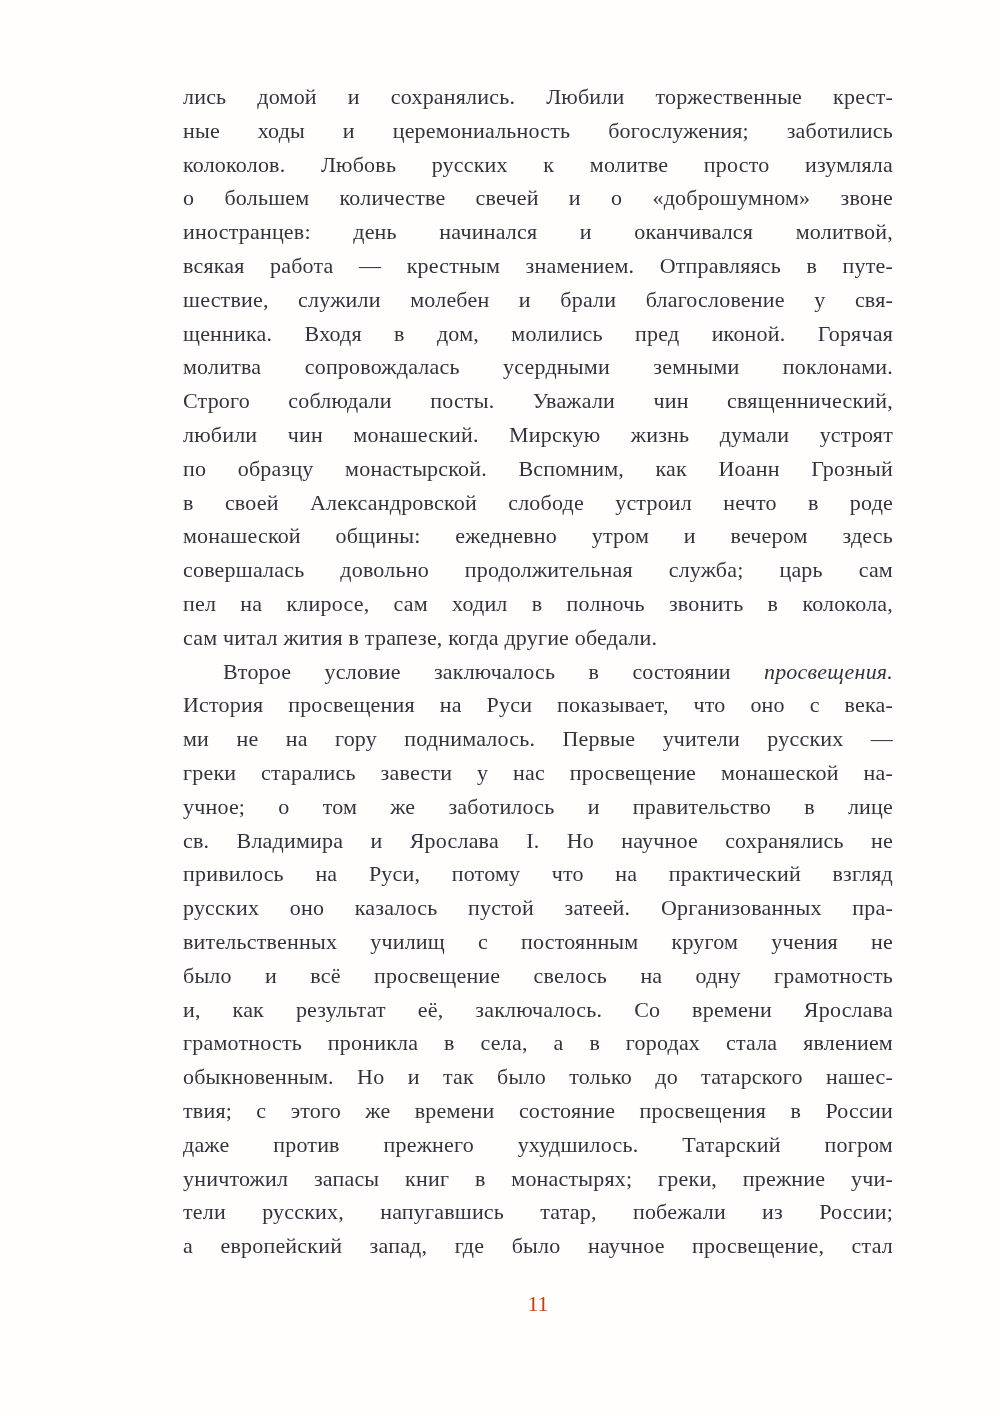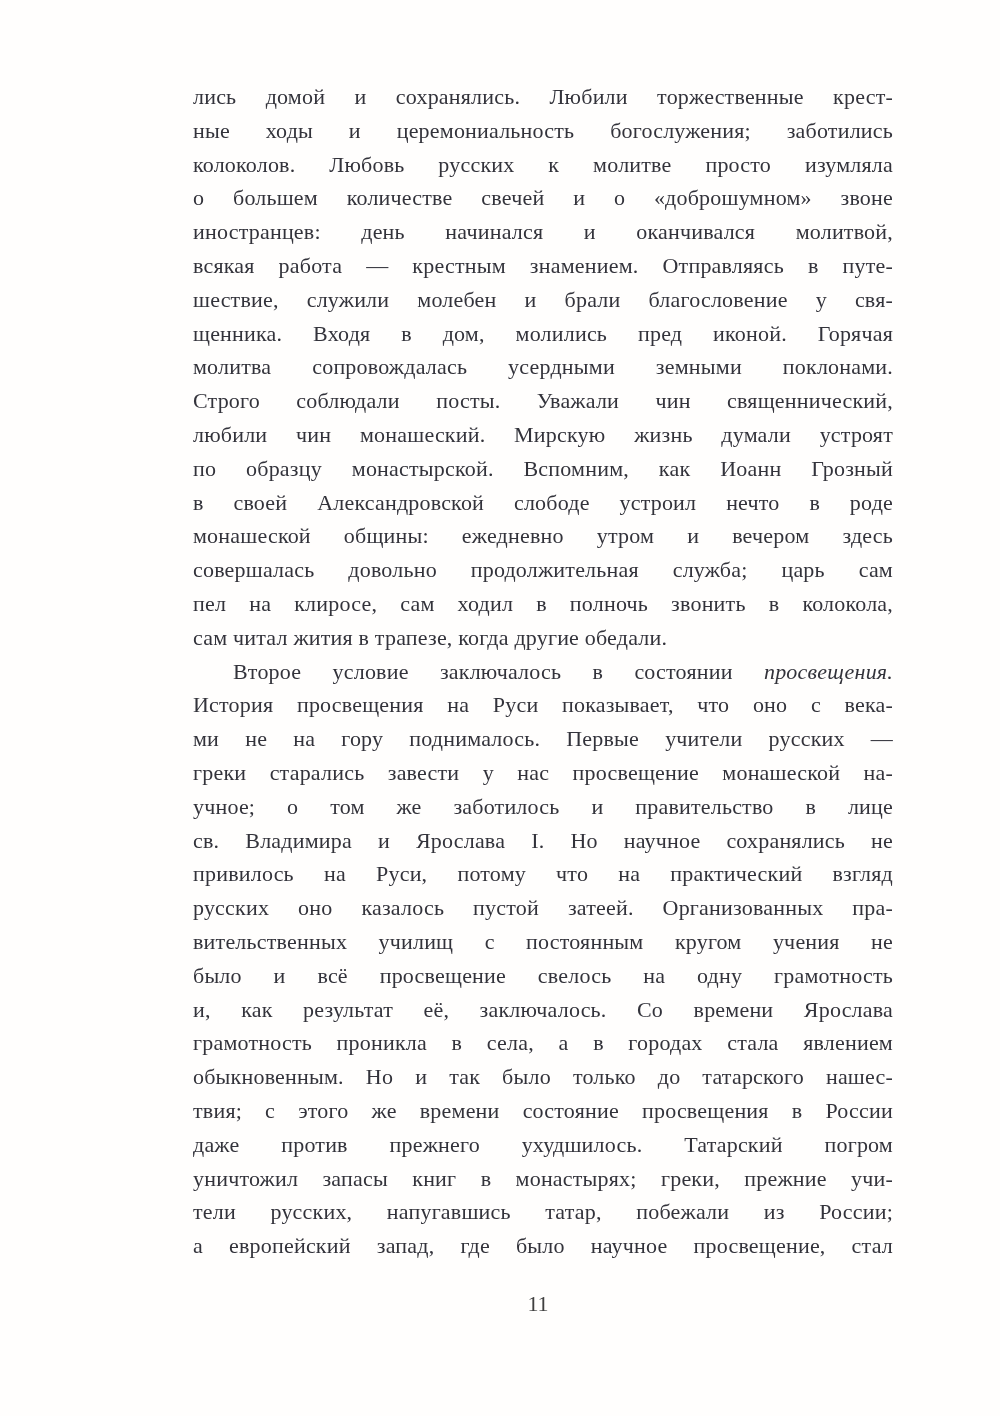--- a/index.html
+++ b/index.html
@@ -21,40 +21,39 @@
     left: 183px;
     top: 80px;
     width: 710px;
     font-size: 22px;
     line-height: 33.8px;
     letter-spacing: 0.2px;
   }
   .line {
     text-align: justify;
     text-align-last: justify;
-    margin-left: 10px;
   }
   .line.no-just {
     text-align: right;
     text-align-last: left;
   }
   .line.indent {
     text-indent: 40px;
   }
   .line em {
     font-style: italic;
   }
   .page-number {
     position: absolute;
     left: 183px;
     top: 1291px;
     width: 710px;
     text-align: center;
     font-size: 22px;
-    color: #404040;
+    color: #c2410c;
   }
 </style>
 </head>
 <body>
 
 <div class="page">
   <div class="text-block">
       <div class="line">лись домой и сохранялись. Любили торжественные крест-</div>
       <div class="line">ные ходы и церемониальность богослужения; заботились</div>
       <div class="line">колоколов. Любовь русских к молитве просто изумляла</div>

